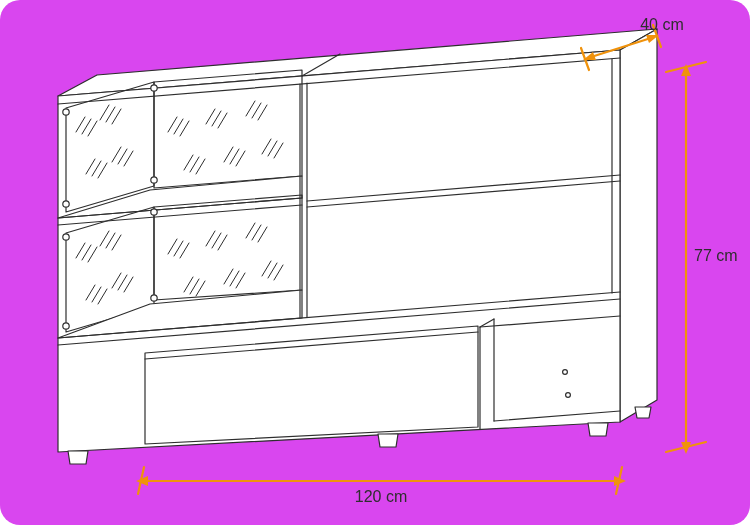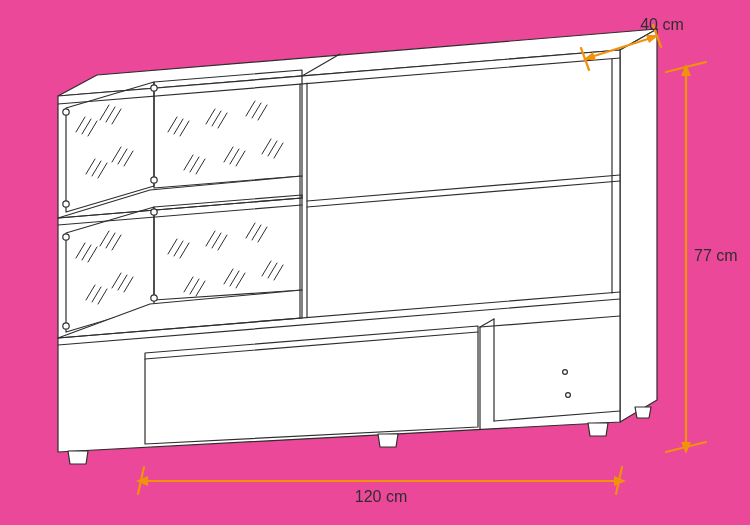--- a/index.html
+++ b/index.html
@@ -1,16 +1,16 @@
 <!DOCTYPE html>
 <html><head>
 <meta charset="utf-8">
 <style>
   html,body { margin:0; padding:0; background:#ffffff; }
-  .stage { position:relative; width:750px; height:525px; background:#ec4899; overflow:hidden; }
+  .stage { position:relative; width:750px; height:525px; background:#d946ef; overflow:hidden;border-radius:20px; }
   .stage svg { position:absolute; left:0; top:0; }
   .dim-label {
     font-family:"Liberation Sans", sans-serif;
     font-size:16px;
     fill:#2e2e2e;
     stroke:none;
   }
 </style>
 </head>
 <body>

